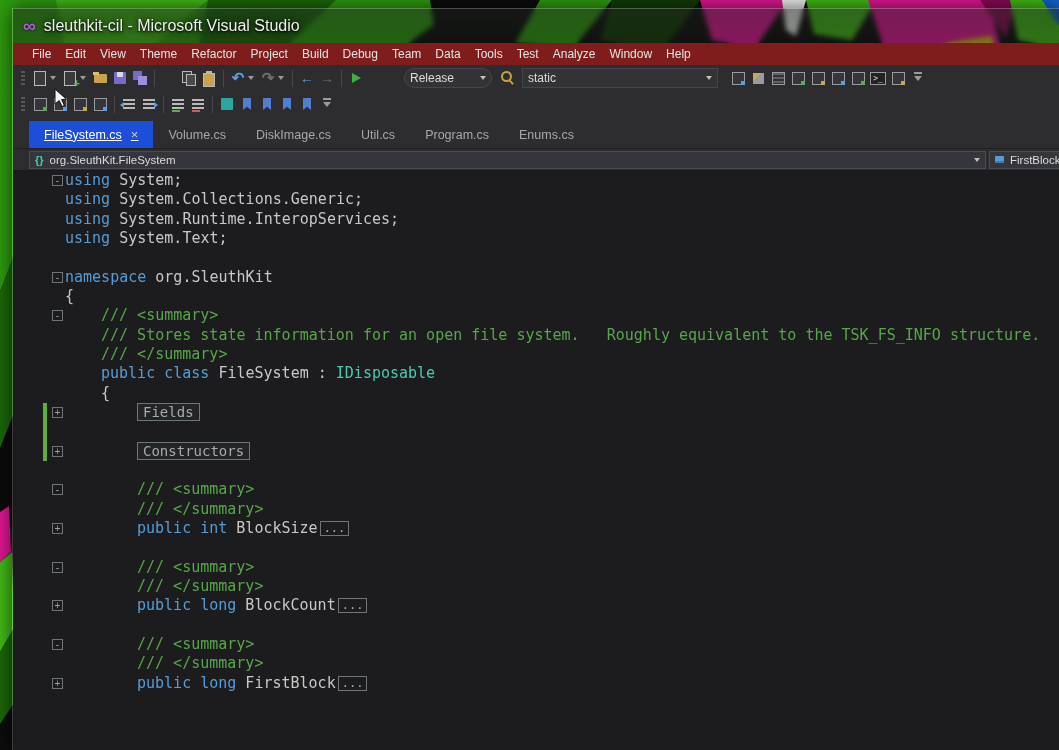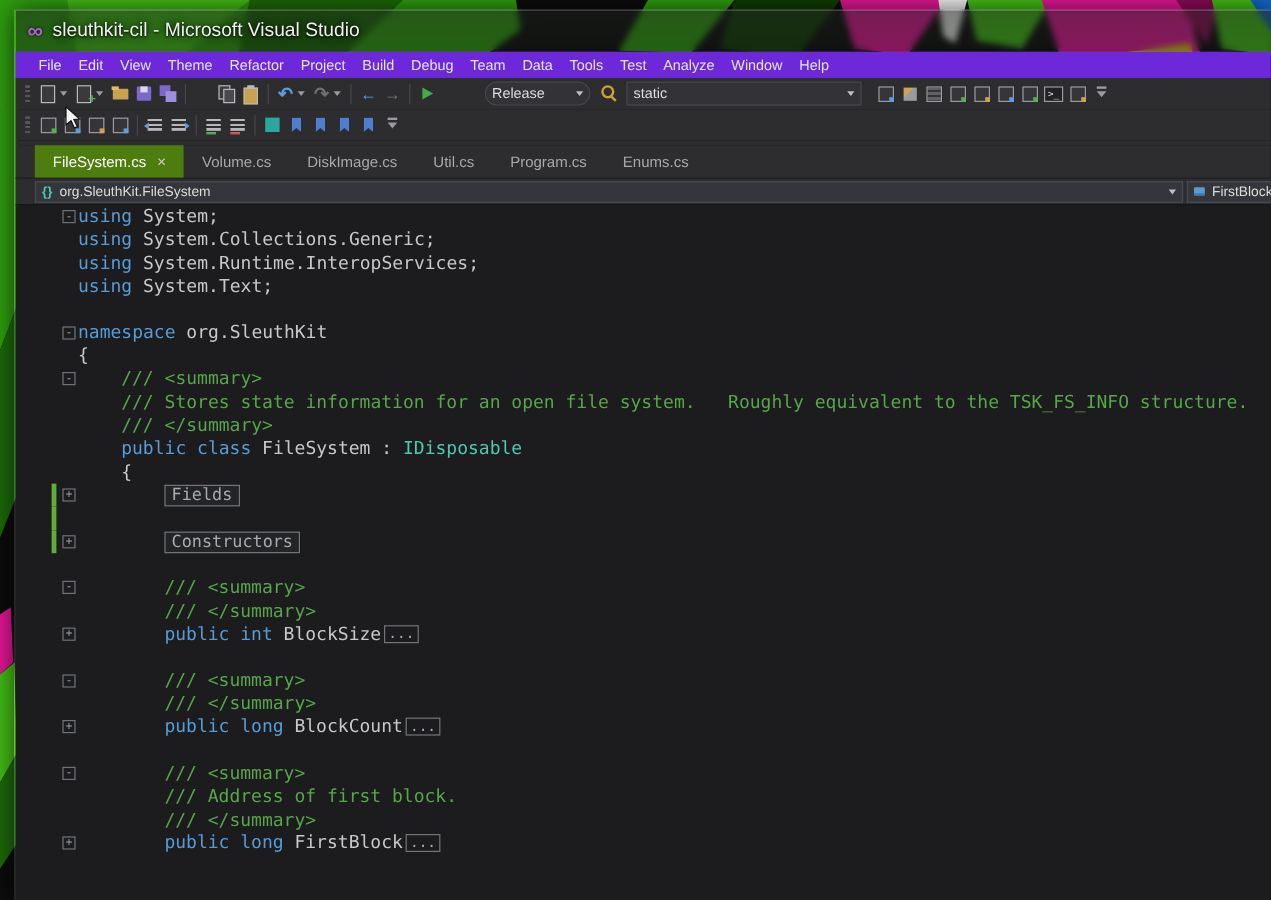--- a/index.html
+++ b/index.html
@@ -19,21 +19,21 @@
           display:flex;flex-direction:column;border-left:1px solid rgba(255,255,255,.20);
           box-shadow:0 0 20px rgba(0,0,0,.65);}
   .titlebar{height:34px;flex:none;display:flex;align-items:center;padding-left:10px;
             background:linear-gradient(rgba(30,34,30,.55),rgba(22,25,22,.45));
             backdrop-filter:blur(2.5px);border-top:1px solid rgba(255,255,255,.25);}
   .vs-logo{color:#b15fd8;font-size:18px;font-weight:bold;margin-right:8px;
            text-shadow:0 0 3px rgba(0,0,0,.8);}
   .title-text{color:#eef2ee;font-size:16px;
               text-shadow:0 1px 2px #000,0 0 7px rgba(0,0,0,.95);}
 
-  .menubar{height:22px;flex:none;background:#6d28d9;display:flex;align-items:center;padding-left:12px;}
+  .menubar{height:22px;flex:none;background:#7f1d1d;display:flex;align-items:center;padding-left:12px;}
   .menu-item{color:#e4e4e4;font-size:12px;padding:3px 7px;}
 
   .toolbar{height:26px;flex:none;background:#2d2d30;display:flex;align-items:center;padding-left:6px;}
   .grip{width:4px;height:15px;margin:0 5px 0 2px;
         background:repeating-linear-gradient(180deg,#56565c 0 2px,transparent 2px 4px);}
   .tbi{width:20px;height:20px;display:inline-flex;align-items:center;justify-content:center;
        position:relative;color:#c8c8c8;font-size:13px;flex:none;}
   .caret{width:0;height:0;border-left:3.5px solid transparent;border-right:3.5px solid transparent;
          border-top:4px solid #9a9aa0;margin:0 4px 0 0;flex:none;}
   .tbsep{width:1px;height:17px;background:#46464c;margin:0 4px;flex:none;}
@@ -82,21 +82,21 @@
   .combo .arr{margin-left:auto;width:0;height:0;border-left:3.5px solid transparent;
               border-right:3.5px solid transparent;border-top:4px solid #c0c0c0;}
   .config-combo{width:88px;margin-left:38px;border-radius:10px;}
   .find-combo{width:196px;margin-left:4px;margin-right:10px;}
 
   .dockgap{height:4px;flex:none;background:#2d2d30;}
 
   .tabstrip{height:27px;flex:none;background:#2d2d30;display:flex;align-items:stretch;padding-left:16px;
             border-bottom:1px solid #1f1f22;}
   .tab{display:flex;align-items:center;padding:0 15px;color:#a8a8a8;font-size:12.5px;}
-  .tab.active{background:#4d7c0f;color:#ffffff;}
+  .tab.active{background:#1d4ed8;color:#ffffff;text-decoration:underline;}
   .tab-close{margin-left:9px;color:#cfcfcf;font-size:13px;line-height:1;}
 
   .navbar{height:21px;flex:none;background:#2d2d30;display:flex;align-items:center;
           padding-left:16px;overflow:hidden;border-bottom:1px solid #19191b;}
   .nav-combo{height:18px;font-size:11.5px;background:#34363b;border:1px solid #4a4c52;}
   .type-combo{width:957px;flex:none;}
   .member-combo{flex:1;min-width:80px;margin-left:3px;border-right:none;}
   .ns-glyph{color:#4ec9b0;font-weight:bold;font-size:11px;margin-right:6px;}
   .field-glyph{width:9px;height:7px;background:#5a9bd4;border-radius:1px;margin-right:6px;flex:none;
                box-shadow:inset 0 -2px 0 #3d7ab0;}
@@ -362,23 +362,20 @@
           <span class="code-text" style="padding-left: 72px;"><span class="sk">public</span><span class="sp"> </span><span class="sk">long</span><span class="sp"> BlockCount</span><span class="ellipsis-box">...</span></span>
         </div>
         <div class="code-line">
           <span class="code-text" style="padding-left: 0px;"></span>
         </div>
         <div class="code-line">
           <span class="outline-box">-</span>
           <span class="code-text" style="padding-left: 72px;"><span class="sc">/// &lt;summary&gt;</span></span>
         </div>
         <div class="code-line">
-          <span class="code-text" style="padding-left: 72px;"><span class="sc">/// Address of first block.</span></span>
-        </div>
-        <div class="code-line">
           <span class="code-text" style="padding-left: 72px;"><span class="sc">/// &lt;/summary&gt;</span></span>
         </div>
         <div class="code-line">
           <span class="outline-box">+</span>
           <span class="code-text" style="padding-left: 72px;"><span class="sk">public</span><span class="sp"> </span><span class="sk">long</span><span class="sp"> FirstBlock</span><span class="ellipsis-box">...</span></span>
         </div>
       </div>
   </div>
 
 </div>

